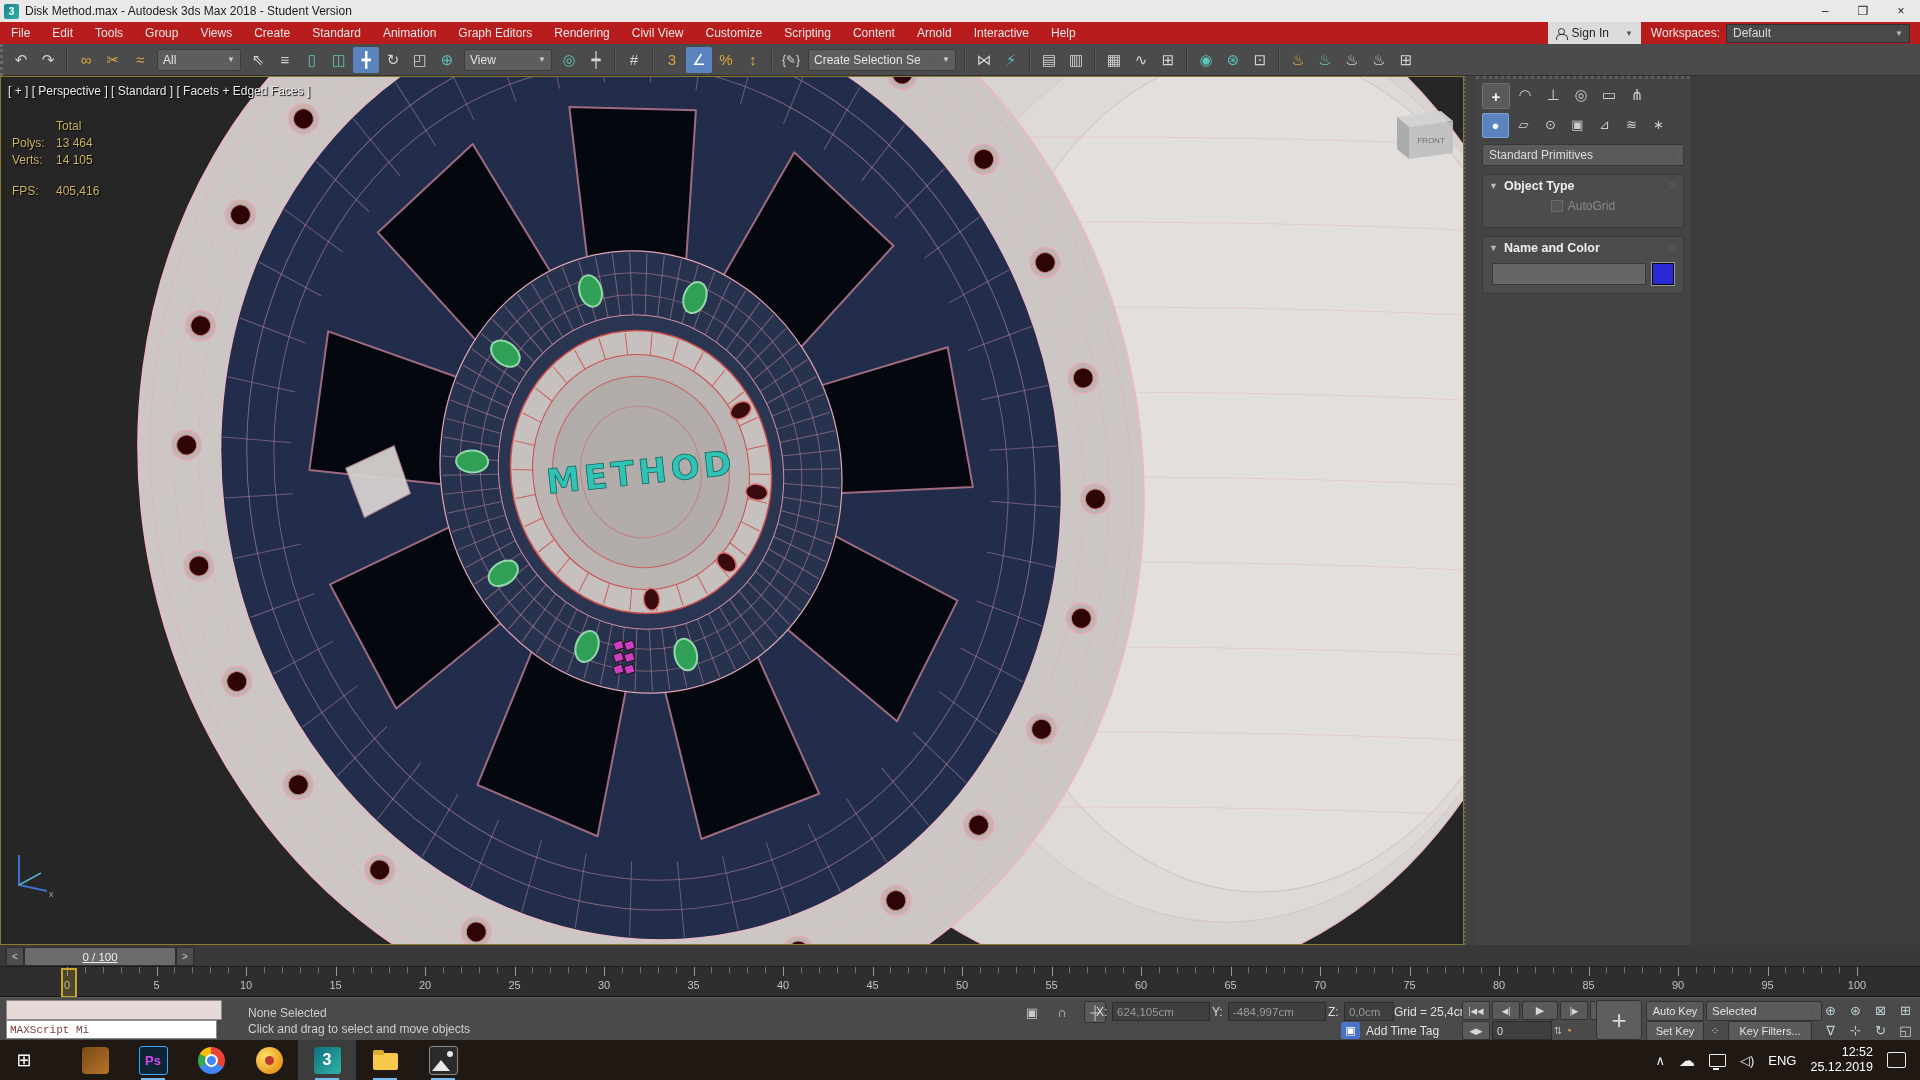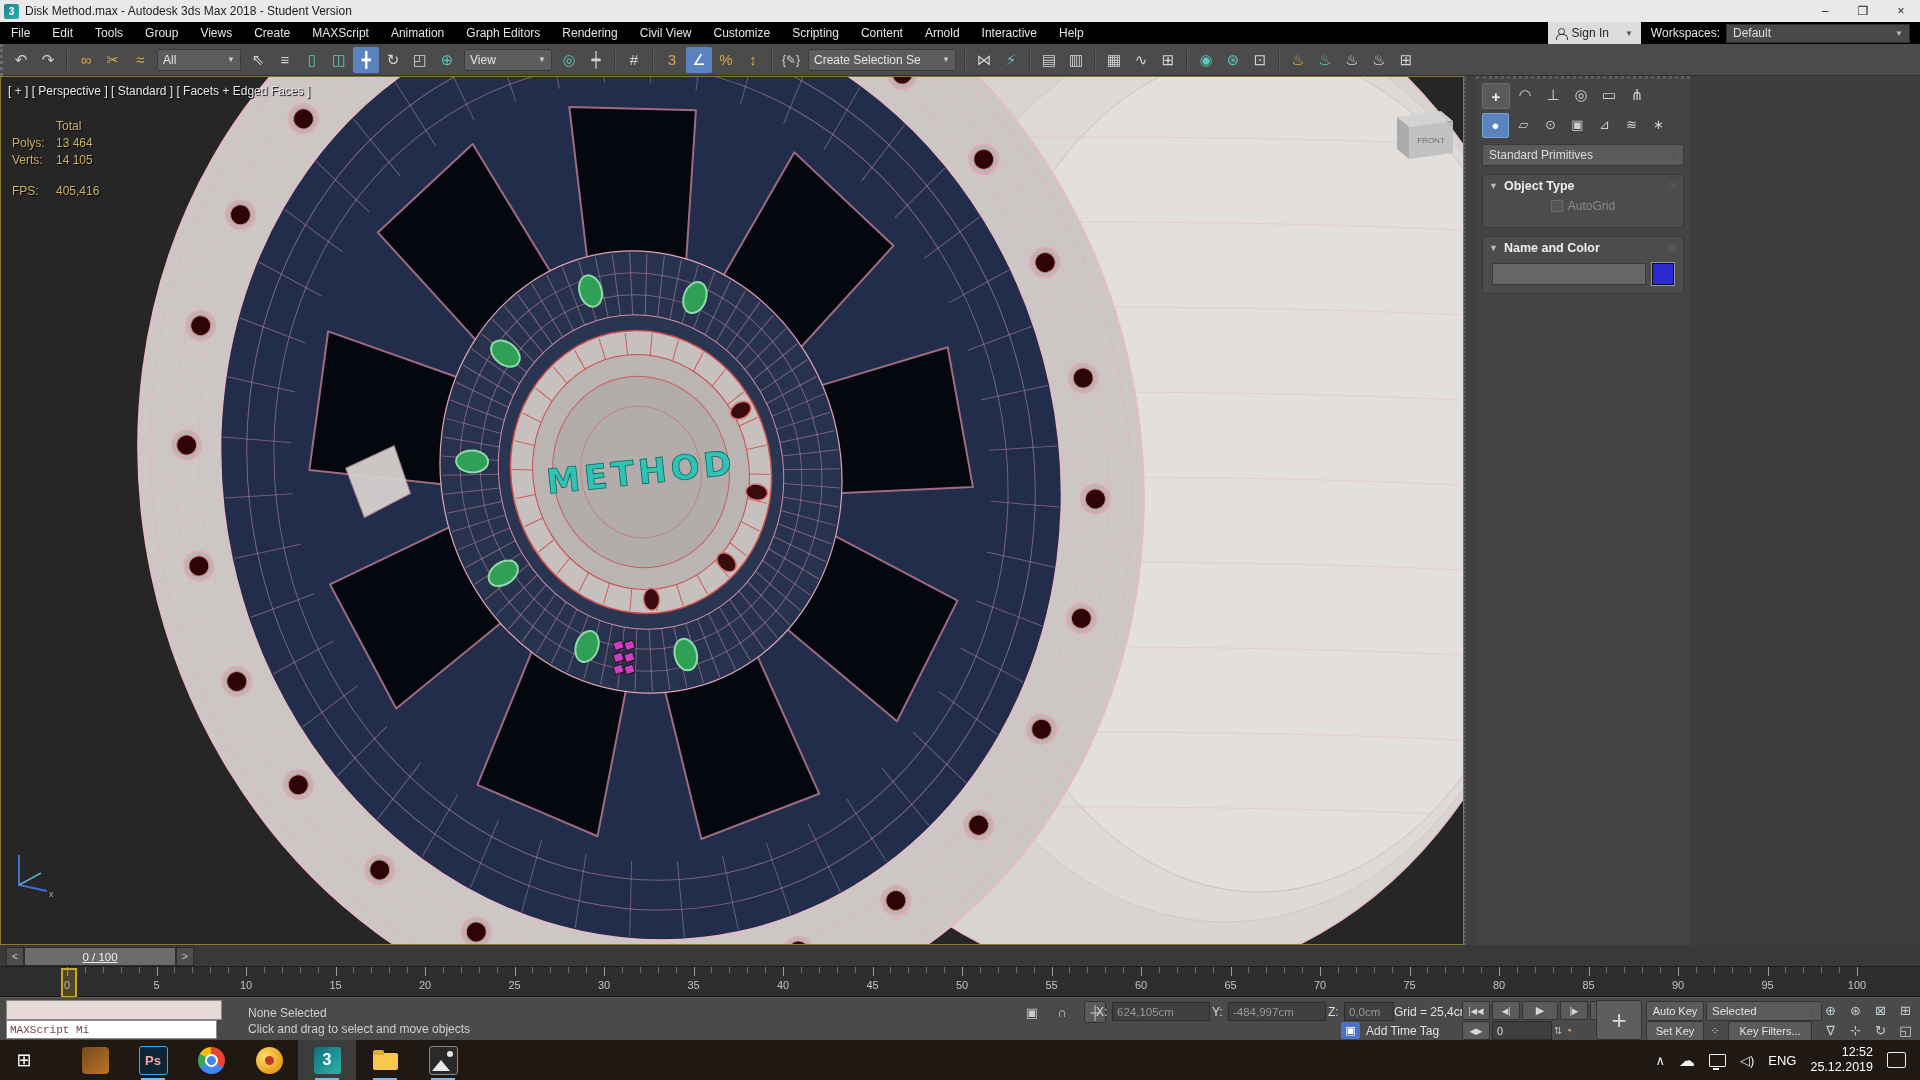--- a/index.html
+++ b/index.html
@@ -9,21 +9,21 @@
 
   
   #titlebar{left:0;top:0;width:1920px;height:22px;background:#e9e9e9;display:flex;align-items:center;color:#111;}
   #app-badge{width:15px;height:15px;margin:0 6px 0 4px;border-radius:2px;background:linear-gradient(135deg,#1b7f8d,#2fb3a6);
     color:#fff;font-size:10px;font-weight:bold;display:flex;align-items:center;justify-content:center;}
   #title-text{font-size:12px;color:#1a1a1a;}
   #win-controls{margin-left:auto;display:flex;height:100%;}
   .win-btn{width:38px;height:100%;display:flex;align-items:center;justify-content:center;font-size:12px;color:#222;}
 
   
-  #menubar{left:0;top:22px;width:1920px;height:22px;background:#000000;display:flex;align-items:center;color:#e6e6e6;}
+  #menubar{left:0;top:22px;width:1920px;height:22px;background:#b91c1c;display:flex;align-items:center;color:#e6e6e6;}
   #menu-items{display:flex;height:100%;align-items:center;}
   .menu-item{padding:0 11px;font-size:12px;height:100%;display:flex;align-items:center;cursor:default;}
   #menubar-right{margin-left:auto;display:flex;align-items:center;height:100%;}
   #signin{background:#dcdcdc;color:#222;height:100%;display:flex;align-items:center;padding:0 8px;font-size:12px;gap:6px;}
   .person-icon{width:10px;height:10px;position:relative;display:inline-block;}
   .person-icon:before{content:"";position:absolute;left:2.5px;top:0;width:5px;height:5px;border-radius:50%;border:1.2px solid #333;}
   .person-icon:after{content:"";position:absolute;left:0;top:6px;width:10px;height:5px;border-radius:5px 5px 0 0;border:1.2px solid #333;border-bottom:none;}
   .dd-arrow{font-size:8px;color:#555;margin-left:10px;}
   #workspaces{display:flex;align-items:center;gap:6px;padding:0 10px;font-size:12px;}
   #workspace-dd{background:#494949;border:1px solid #2e2e2e;width:170px;height:17px;display:flex;align-items:center;
@@ -145,21 +145,21 @@
   #search-box{width:420px;height:40px;background:#fff;display:flex;align-items:center;padding-left:12px;gap:10px;box-sizing:border-box;}
   #search-box svg{flex:none;}
   #search-input{border:none;outline:none;font-size:14px;color:#333;width:340px;background:transparent;}
   #search-input::placeholder{color:#555;}
   #taskbar-apps{display:flex;margin-left:18px;}
   .app-slot{width:58px;height:40px;display:flex;align-items:center;justify-content:center;position:relative;}
   .app-slot.active{background:#3c3c3c;}
   .app-slot .underline{position:absolute;bottom:0;left:17px;width:24px;height:2px;background:#76b9ed;}
   .ai{width:27px;height:27px;border-radius:3px;display:flex;align-items:center;justify-content:center;font-weight:bold;}
   .ai-tools{background:linear-gradient(140deg,#7a4a18,#b8742a);color:#ffd94a;font-size:15px;border-radius:4px;}
-  .ai-ps{background:#0d2535;border:1.5px solid #31a8ff;color:#fca5a5;font-size:13px;}
+  .ai-ps{background:#0d2535;border:1.5px solid #31a8ff;color:#d946ef;font-size:13px;}
   .ai-chrome{border-radius:50%;background:conic-gradient(#ea4335 0 120deg,#4285f4 120deg 240deg,#34a853 240deg 300deg,#fbbc05 300deg 360deg);position:relative;}
   .ai-chrome:after{content:"";position:absolute;left:7px;top:7px;width:13px;height:13px;border-radius:50%;background:#4285f4;border:2.5px solid #fff;box-sizing:border-box;}
   .ai-media{border-radius:50%;background:radial-gradient(circle at 35% 35%,#ffe06a,#e89b1c 70%);position:relative;}
   .ai-media:after{content:"";position:absolute;left:9px;top:9px;width:9px;height:9px;border-radius:50%;background:#c03a2a;}
   .ai-max{background:linear-gradient(135deg,#0e6f7d,#2fb3a6);color:#fff;font-size:16px;}
   .ai-folder{position:relative;background:transparent;}
   .ai-folder:before{content:"";position:absolute;left:1px;top:6px;width:25px;height:17px;background:#f7c84c;border-radius:2px;}
   .ai-folder:after{content:"";position:absolute;left:1px;top:3px;width:11px;height:5px;background:#e0ae2f;border-radius:2px 2px 0 0;}
   .ai-photos{background:#2a2a2a;border:1px solid #888;position:relative;overflow:hidden;}
   .ai-photos:before{content:"";position:absolute;left:2px;bottom:3px;border-left:9px solid transparent;border-right:9px solid transparent;border-bottom:11px solid #e8e8e8;}
@@ -188,21 +188,21 @@
   </div>
 
   <div id="menubar" class="abs" data-name="menu-bar">
     <div id="menu-items" data-name="menu-items">
         <div class="menu-item" data-name="menu-file">File</div>
         <div class="menu-item" data-name="menu-edit">Edit</div>
         <div class="menu-item" data-name="menu-tools">Tools</div>
         <div class="menu-item" data-name="menu-group">Group</div>
         <div class="menu-item" data-name="menu-views">Views</div>
         <div class="menu-item" data-name="menu-create">Create</div>
-        <div class="menu-item" data-name="menu-modifiers">MAXScript</div>
+        <div class="menu-item" data-name="menu-modifiers">Standard</div>
         <div class="menu-item" data-name="menu-animation">Animation</div>
         <div class="menu-item" data-name="menu-graph-editors">Graph Editors</div>
         <div class="menu-item" data-name="menu-rendering">Rendering</div>
         <div class="menu-item" data-name="menu-civil-view">Civil View</div>
         <div class="menu-item" data-name="menu-customize">Customize</div>
         <div class="menu-item" data-name="menu-scripting">Scripting</div>
         <div class="menu-item" data-name="menu-content">Content</div>
         <div class="menu-item" data-name="menu-arnold">Arnold</div>
         <div class="menu-item" data-name="menu-interactive">Interactive</div>
         <div class="menu-item" data-name="menu-help">Help</div>

